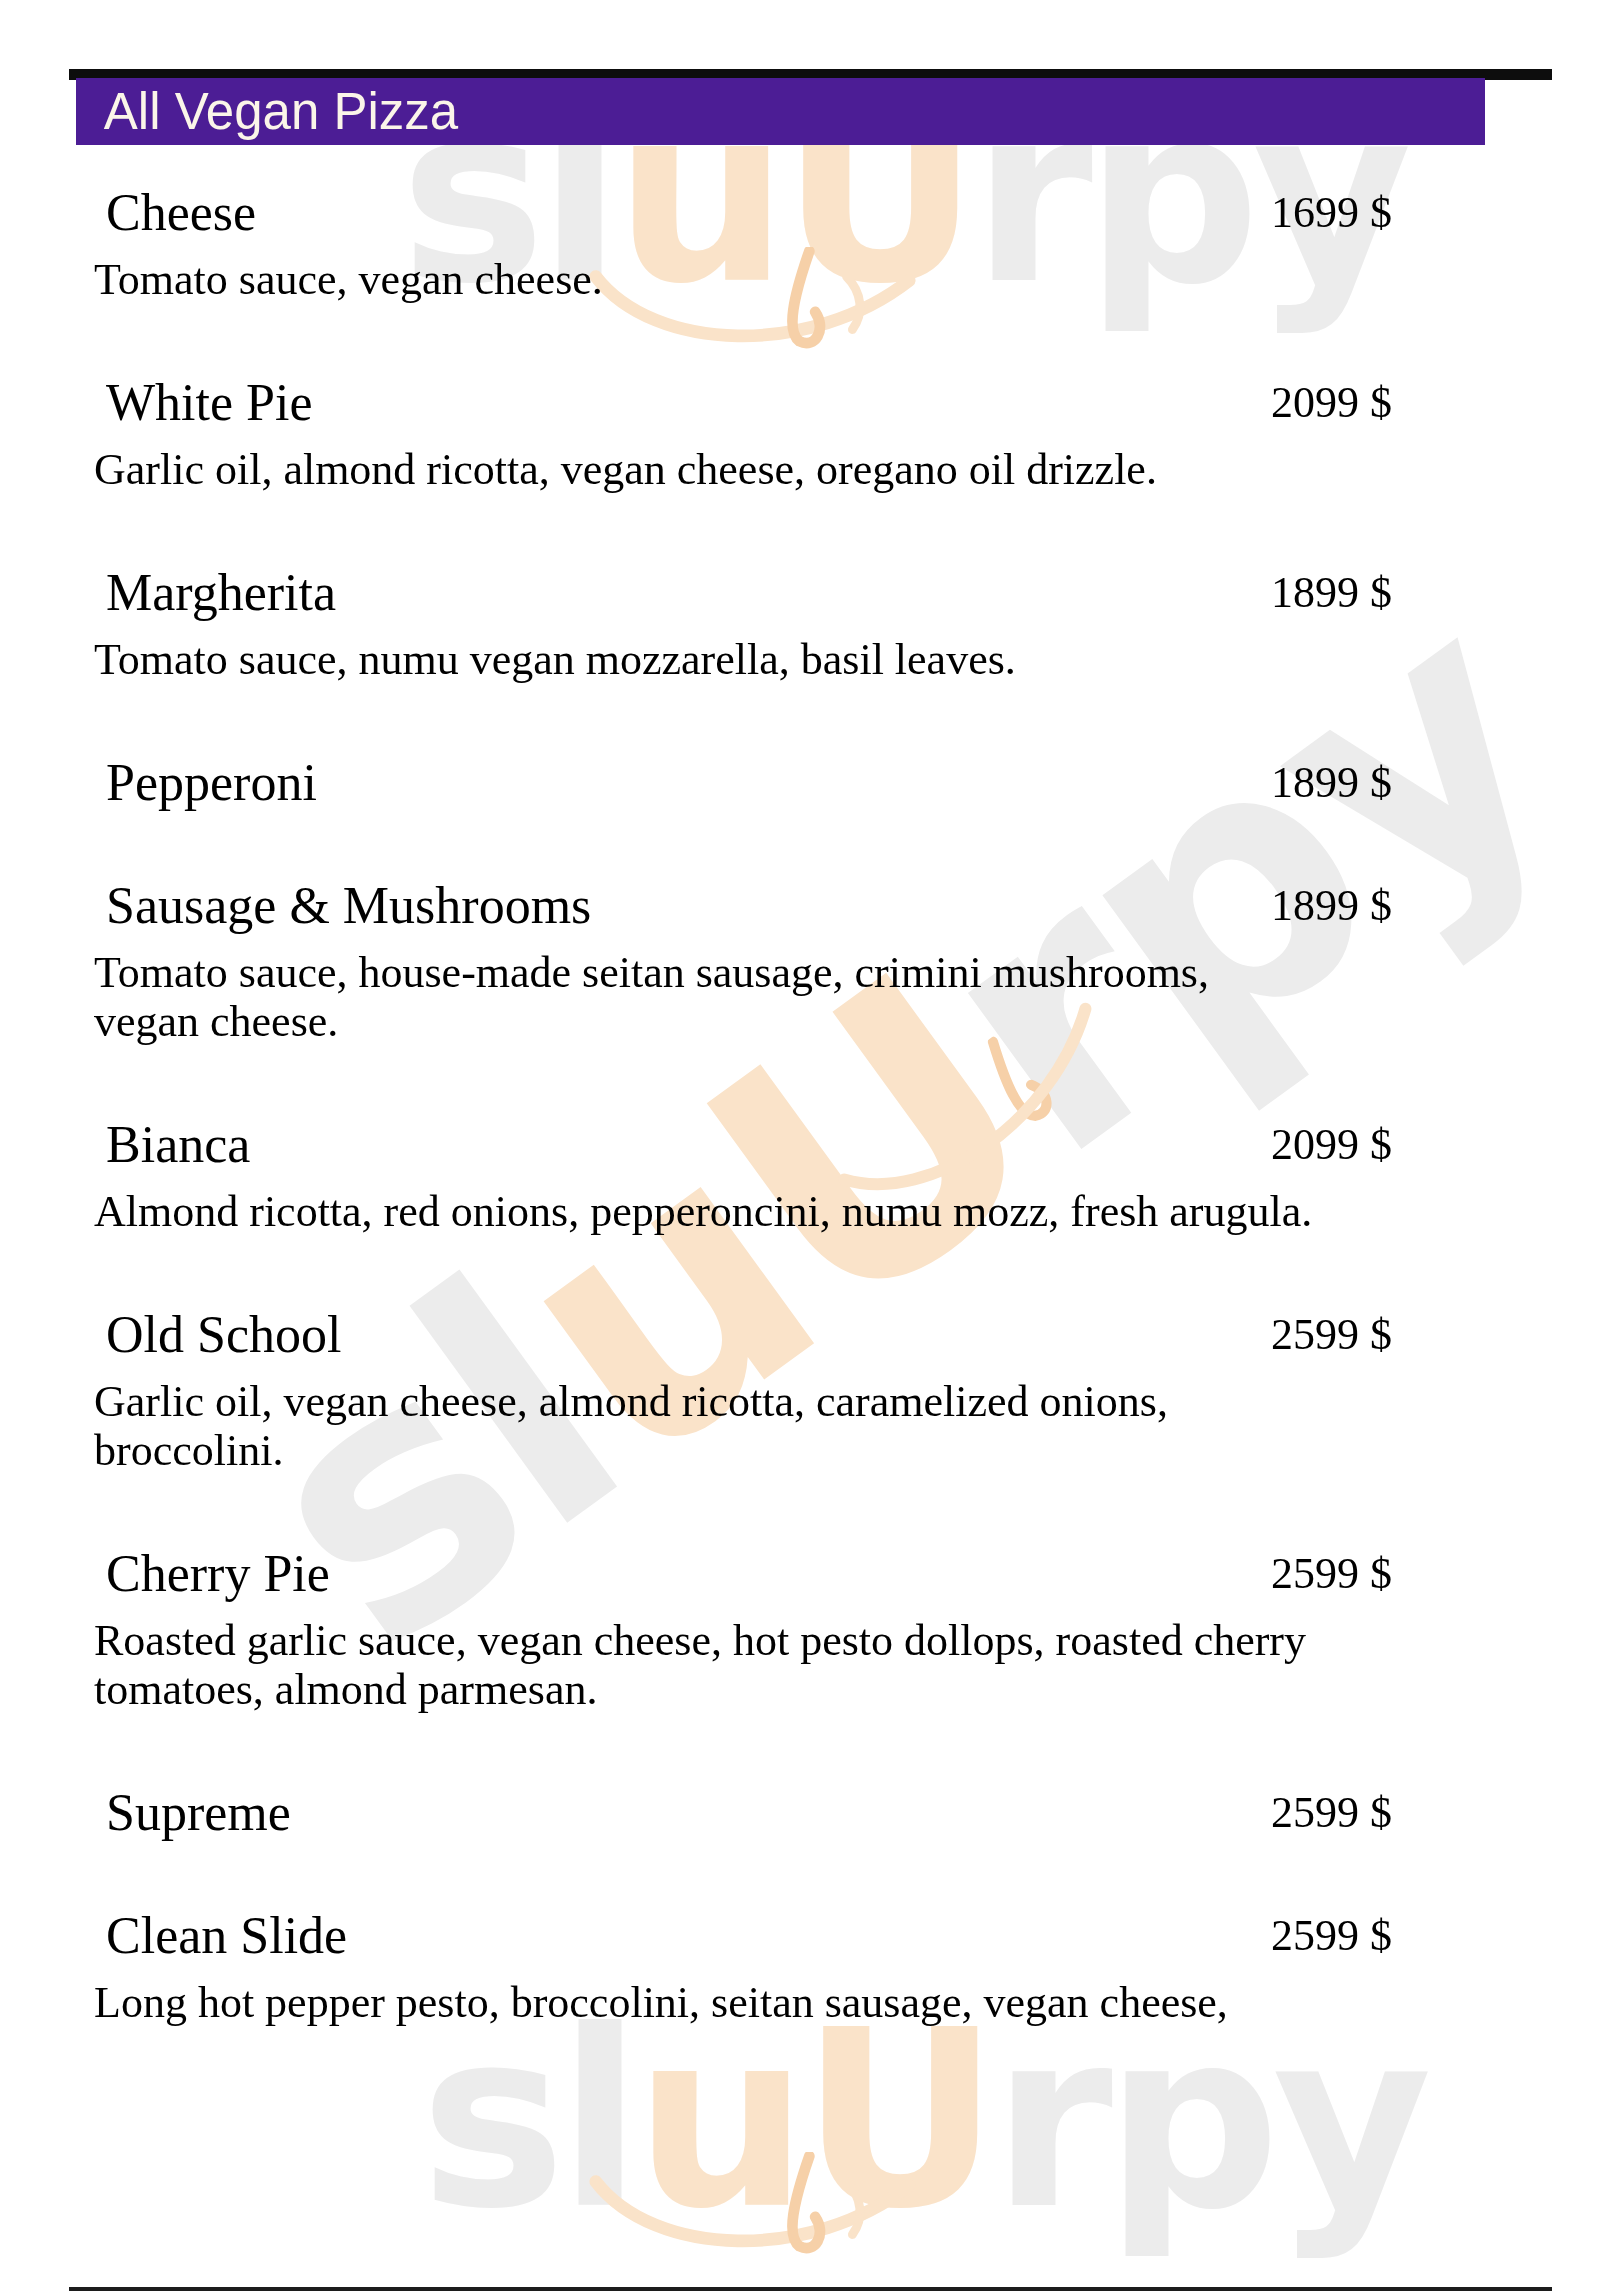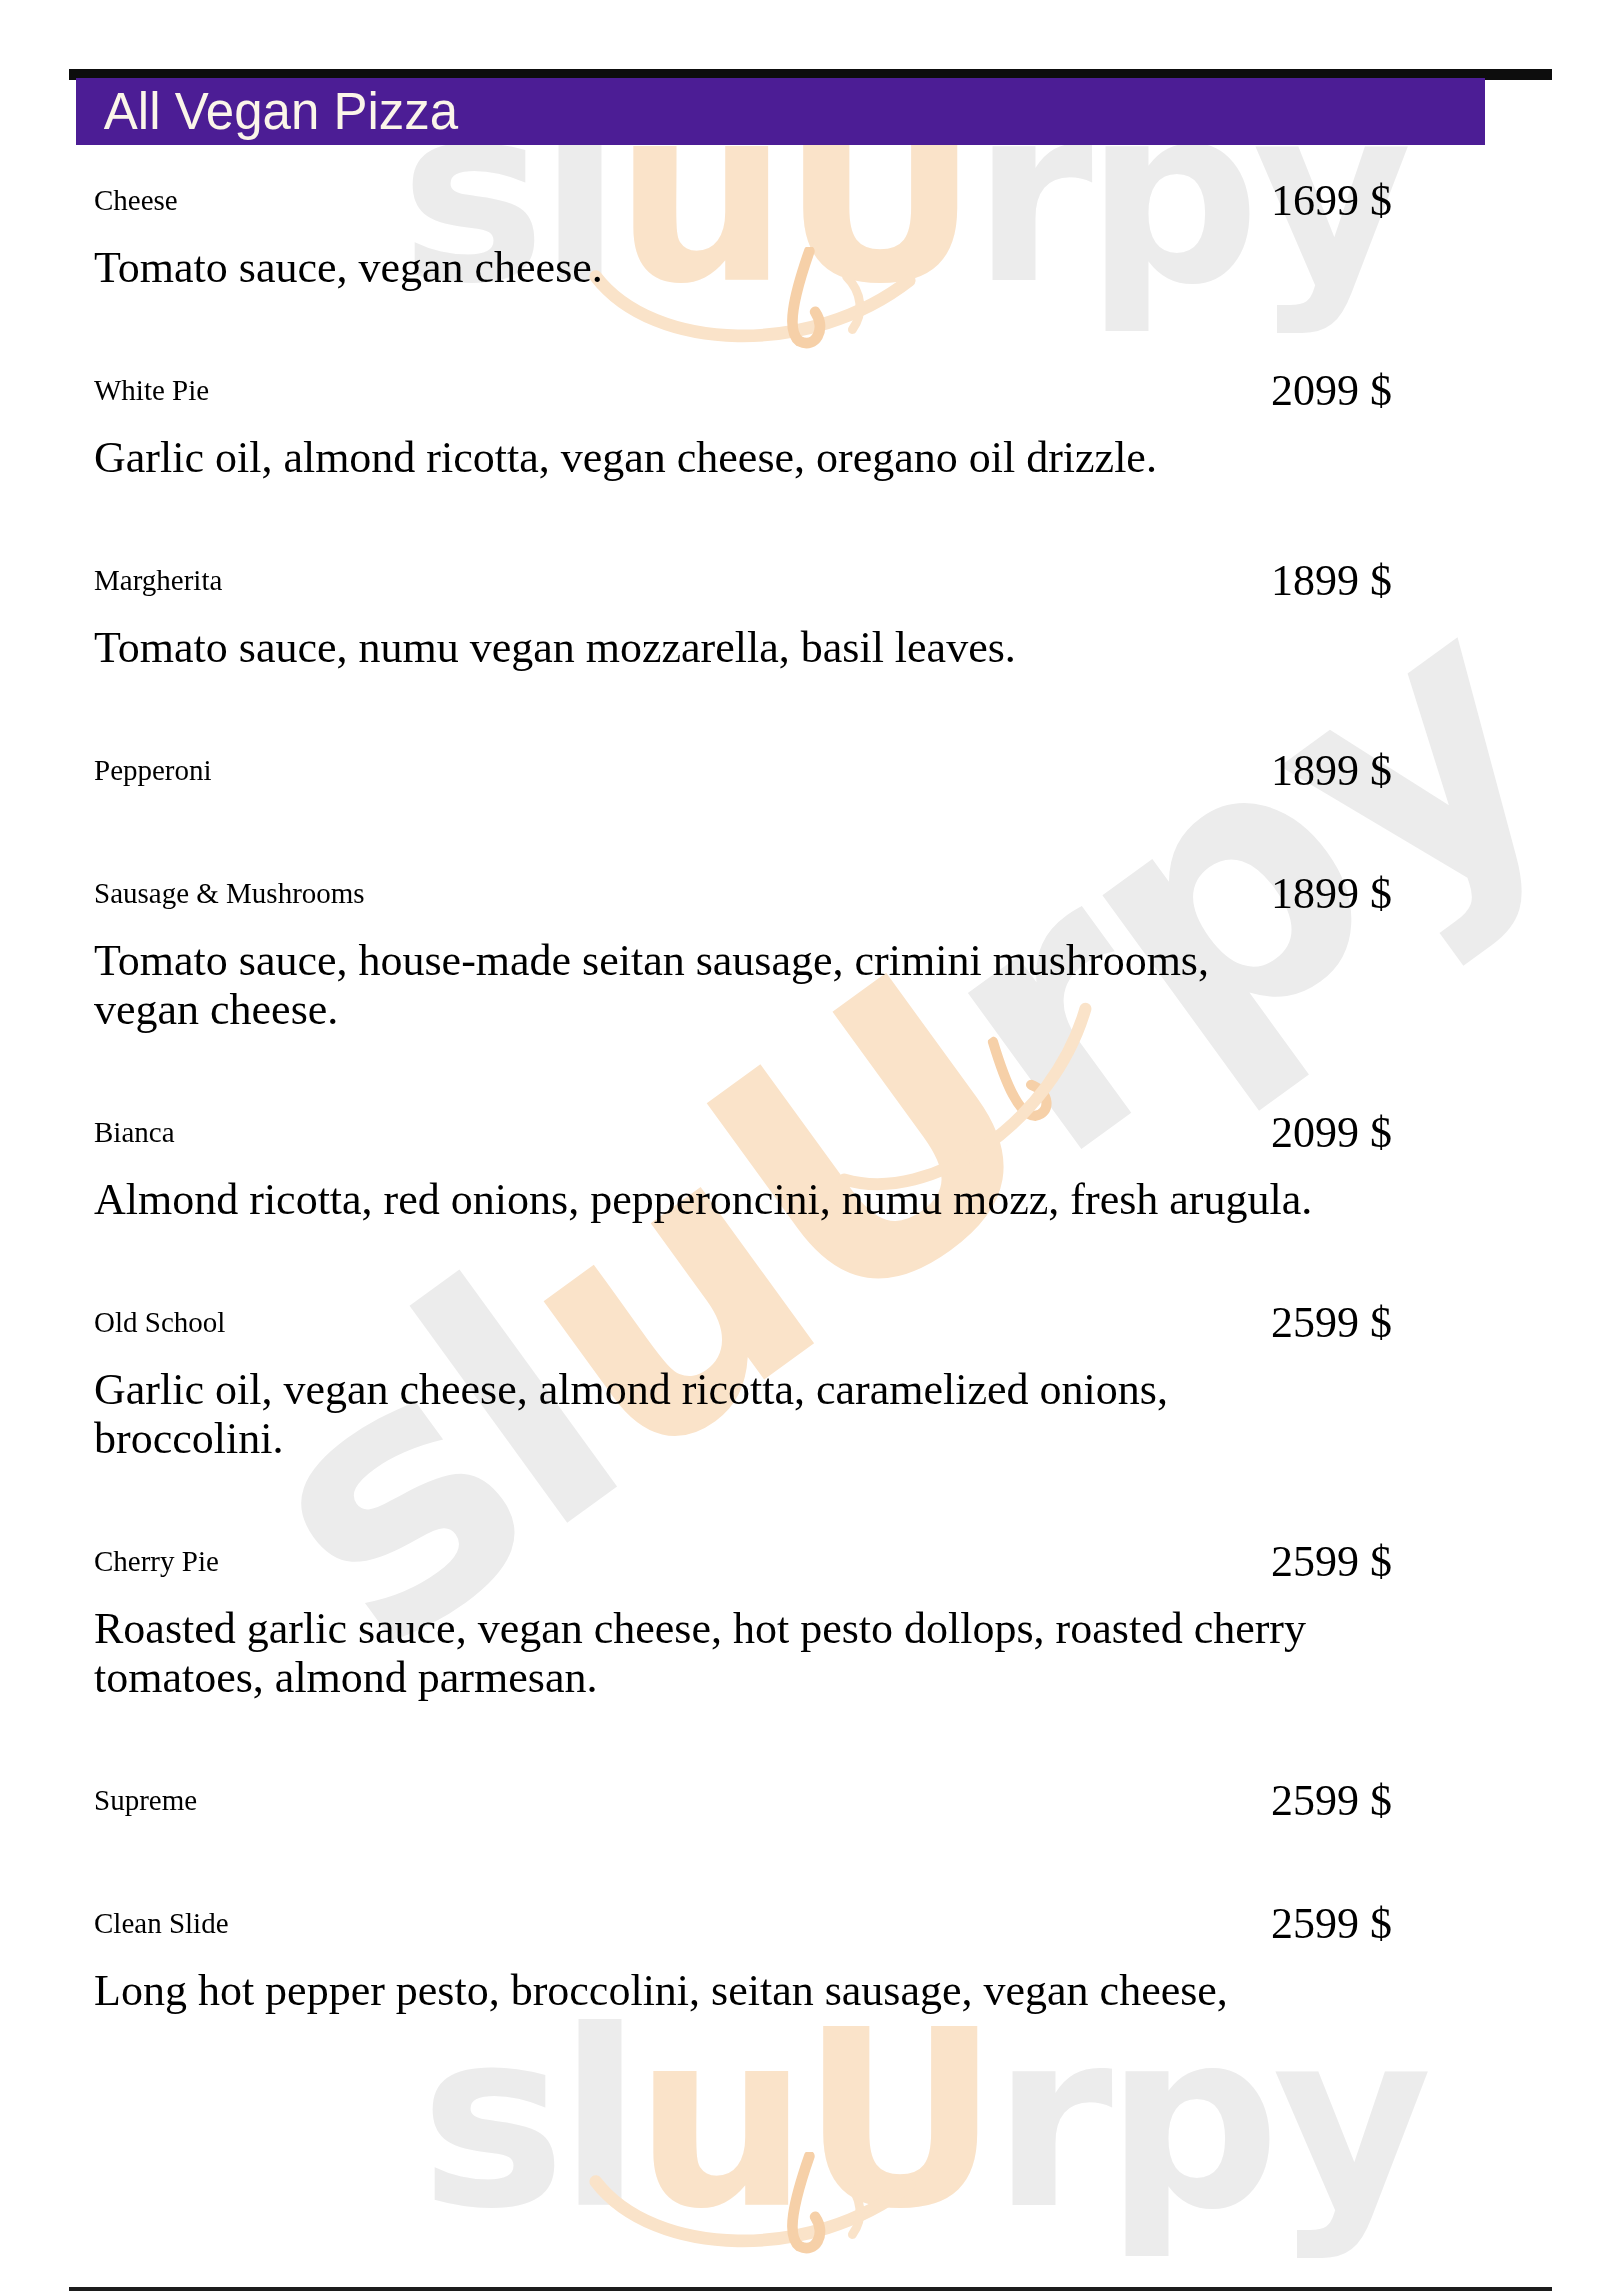--- a/index.html
+++ b/index.html
@@ -44,21 +44,21 @@
     font-size:51px; line-height:65px;
     padding-left:9.8px;
     color:#fbf5e9;
   }
   
   .menu {
     position:absolute; left:94px; top:176px; width:1441px; z-index:2;
   }
   .item { position:relative; margin-bottom:74px; }
   .item .name {
-    font-size:29px; line-height:49px; font-weight:normal; margin:0;
+    font-size:52px; line-height:49px; font-weight:normal; margin:12px;
   }
   .item .price {
     position:absolute; left:1177px; top:0;
     font-size:44px; line-height:49px; white-space:nowrap;
   }
   .item .desc {
     margin:18px 0 0 0;
     font-size:44px; line-height:49px;
     width:1225px;
     white-space:pre-line;

